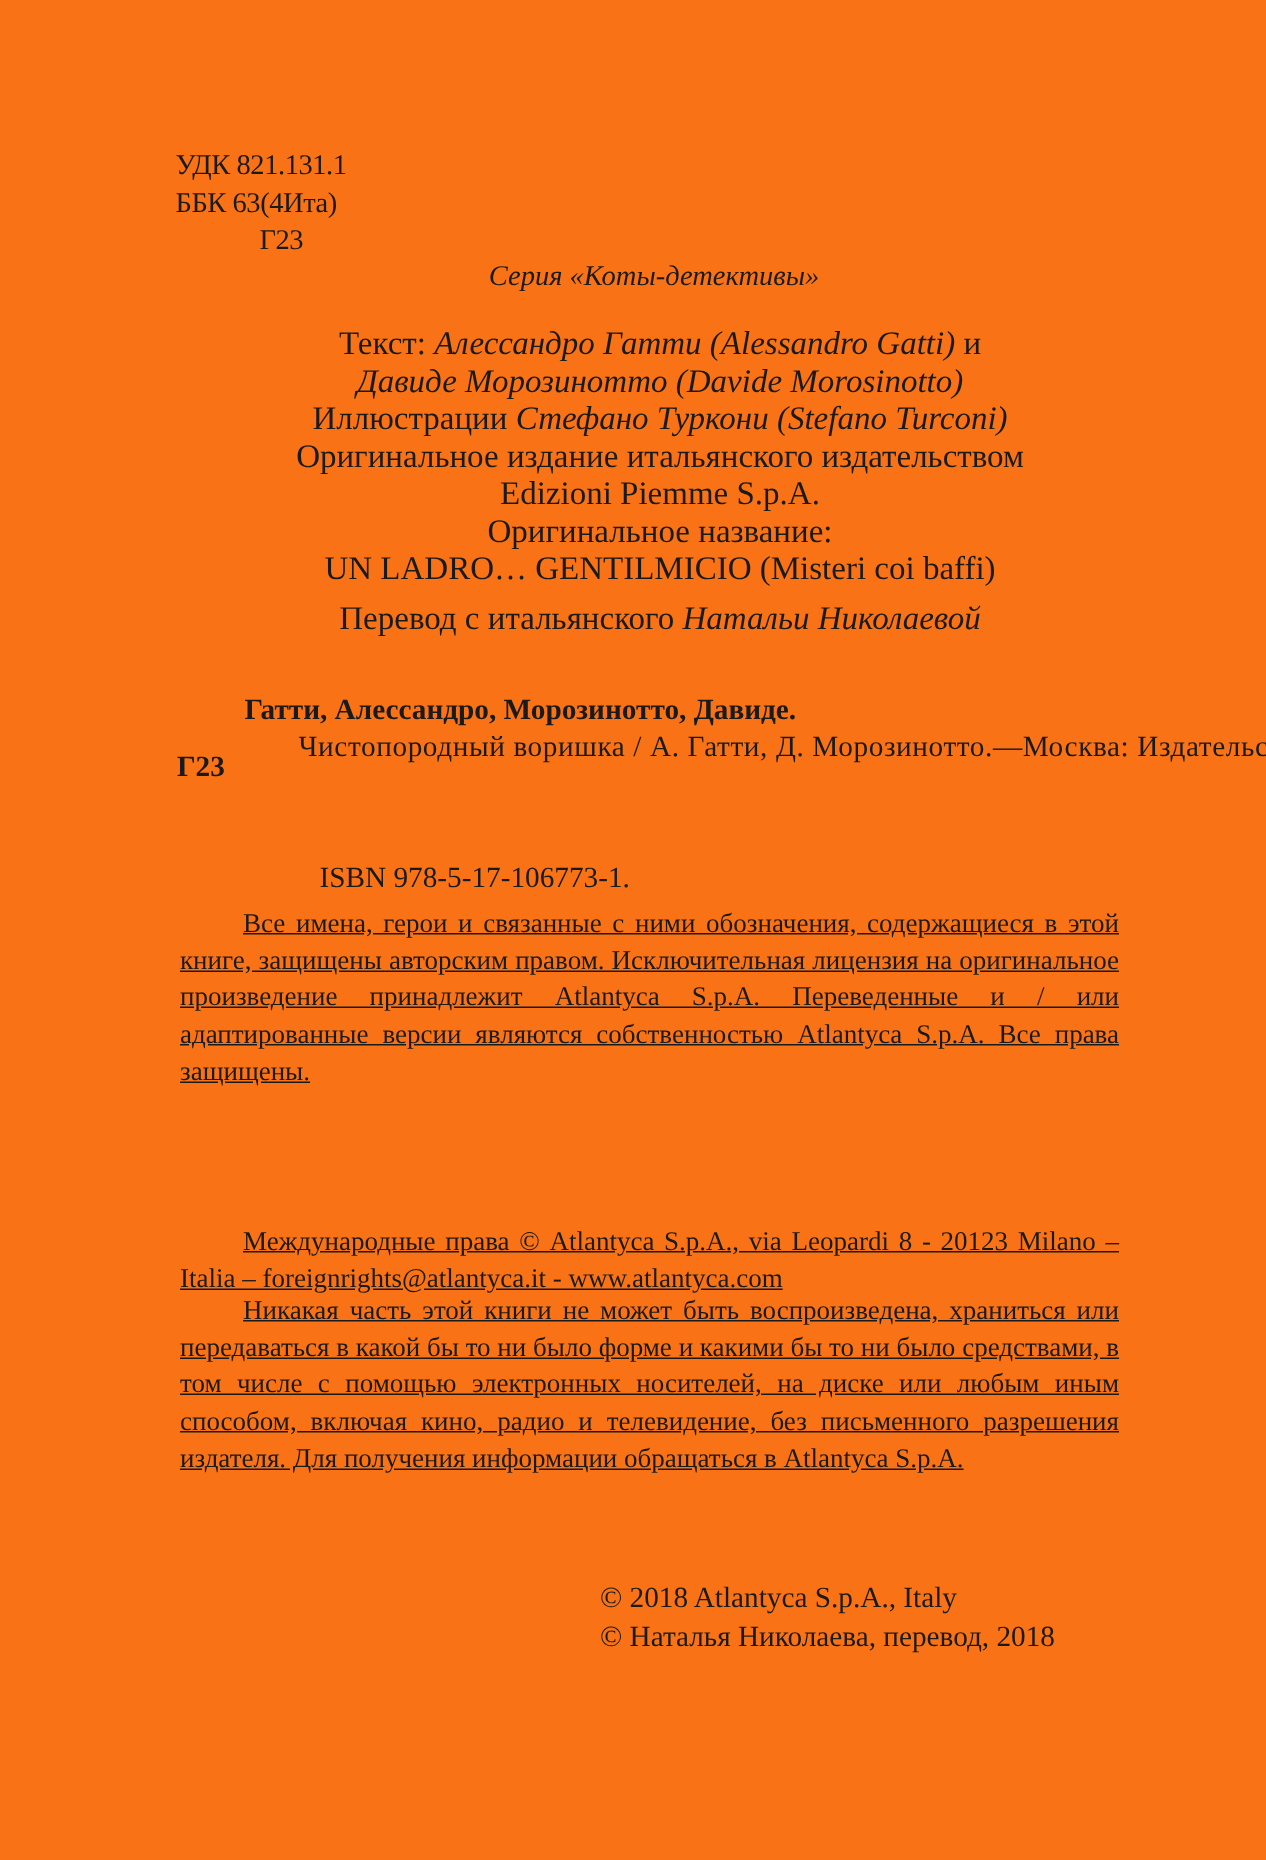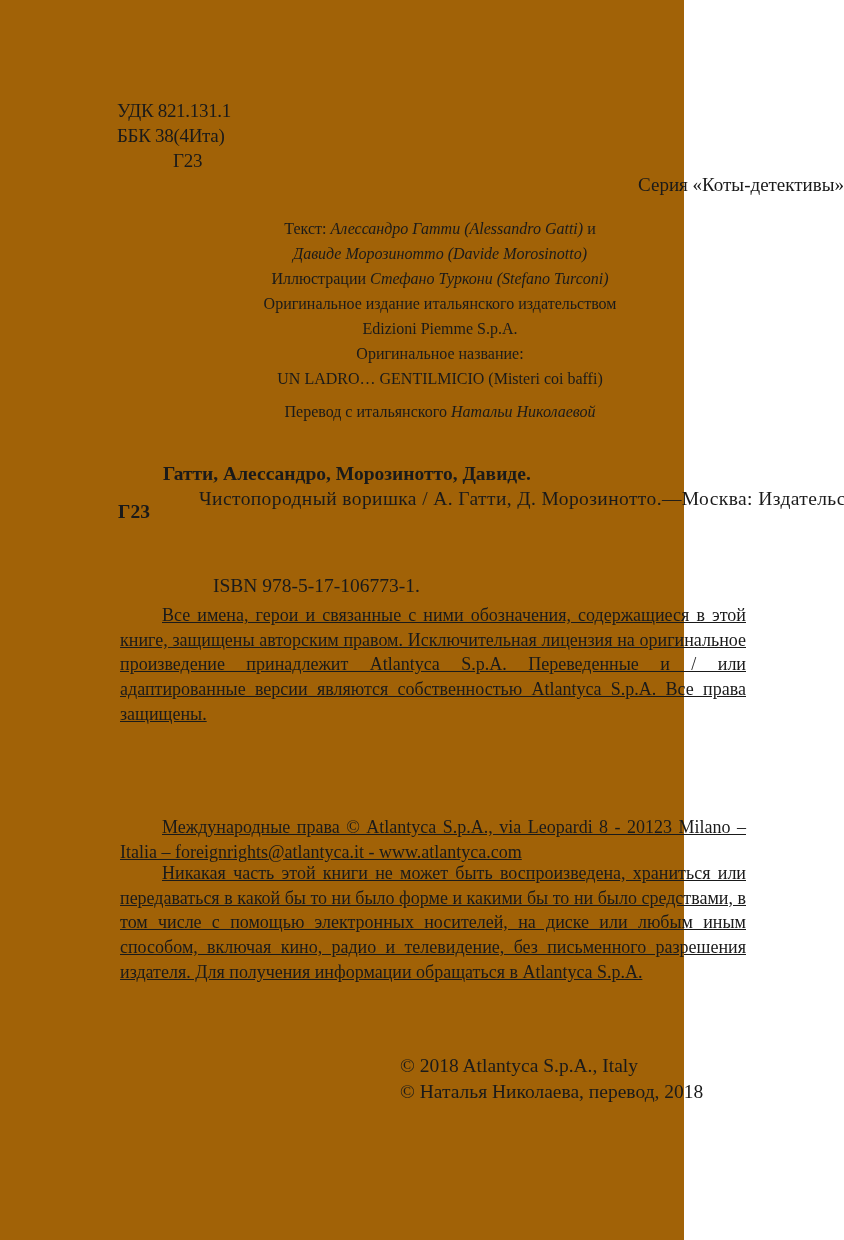--- a/index.html
+++ b/index.html
@@ -11,43 +11,44 @@
       width: 844px;
       height: 1240px;
       position: relative;
       overflow: hidden;
       font-family: "Liberation Serif", "DejaVu Serif", serif;
       color: #1a1a1a;
     }
     .page {
       position: absolute;
       left: 0; top: 0;
-      width: 684px; height: 1240px;
-      background: #a16207;
+      width: 844px; height: 1240px;
+      background: #f97316;
     }
     .abs { position: absolute; white-space: nowrap; }
     .codes {
       left: 117px; top: 98px;
       font-size: 19px;
       line-height: 25px;
       letter-spacing: -0.3px;
     }
     .codes div { white-space: nowrap; }
     .codes .indent { padding-left: 56px; }
     .series {
       left: 0; width: 844px; top: 174px;
-      text-align: right;
+      text-align: center;
       font-size: 19px;
       padding-left: 28px;
       box-sizing: border-box;
+      font-style: italic;
     }
     .credits {
       left: 140px; width: 600px; top: 216px;
       text-align: center;
-      font-size: 16px;
+      font-size: 22px;
       line-height: 25px;
     }
     .credits div { white-space: nowrap; }
     .credits i { font-style: italic; }
     .credits .gap { margin-top: 8px; }
     .biblio {
       left: 113px; top: 461px; width: 640px;
       font-size: 19.5px;
       line-height: 25px;
     }
@@ -92,21 +93,21 @@
     }
     .copyrights div { white-space: nowrap; }
   </style>
 </head>
 <body>
 
 <div class="page">
 
   <div class="abs codes">
     <div>УДК 821.131.1</div>
-    <div>ББК 38(4Ита)</div>
+    <div>ББК 63(4Ита)</div>
     <div class="indent">Г23</div>
   </div>
 
   <div class="abs series">Серия «Коты-детективы»</div>
 
   <div class="abs credits">
     <div><span>Текст: </span><i>Алессандро Гатти (Alessandro Gatti)</i><span> и</span></div>
     <div><i>Давиде Морозинотто (Davide Morosinotto)</i></div>
     <div><span>Иллюстрации </span><i>Стефано Туркони (Stefano Turconi)</i></div>
     <div>Оригинальное издание итальянского издательством</div>

